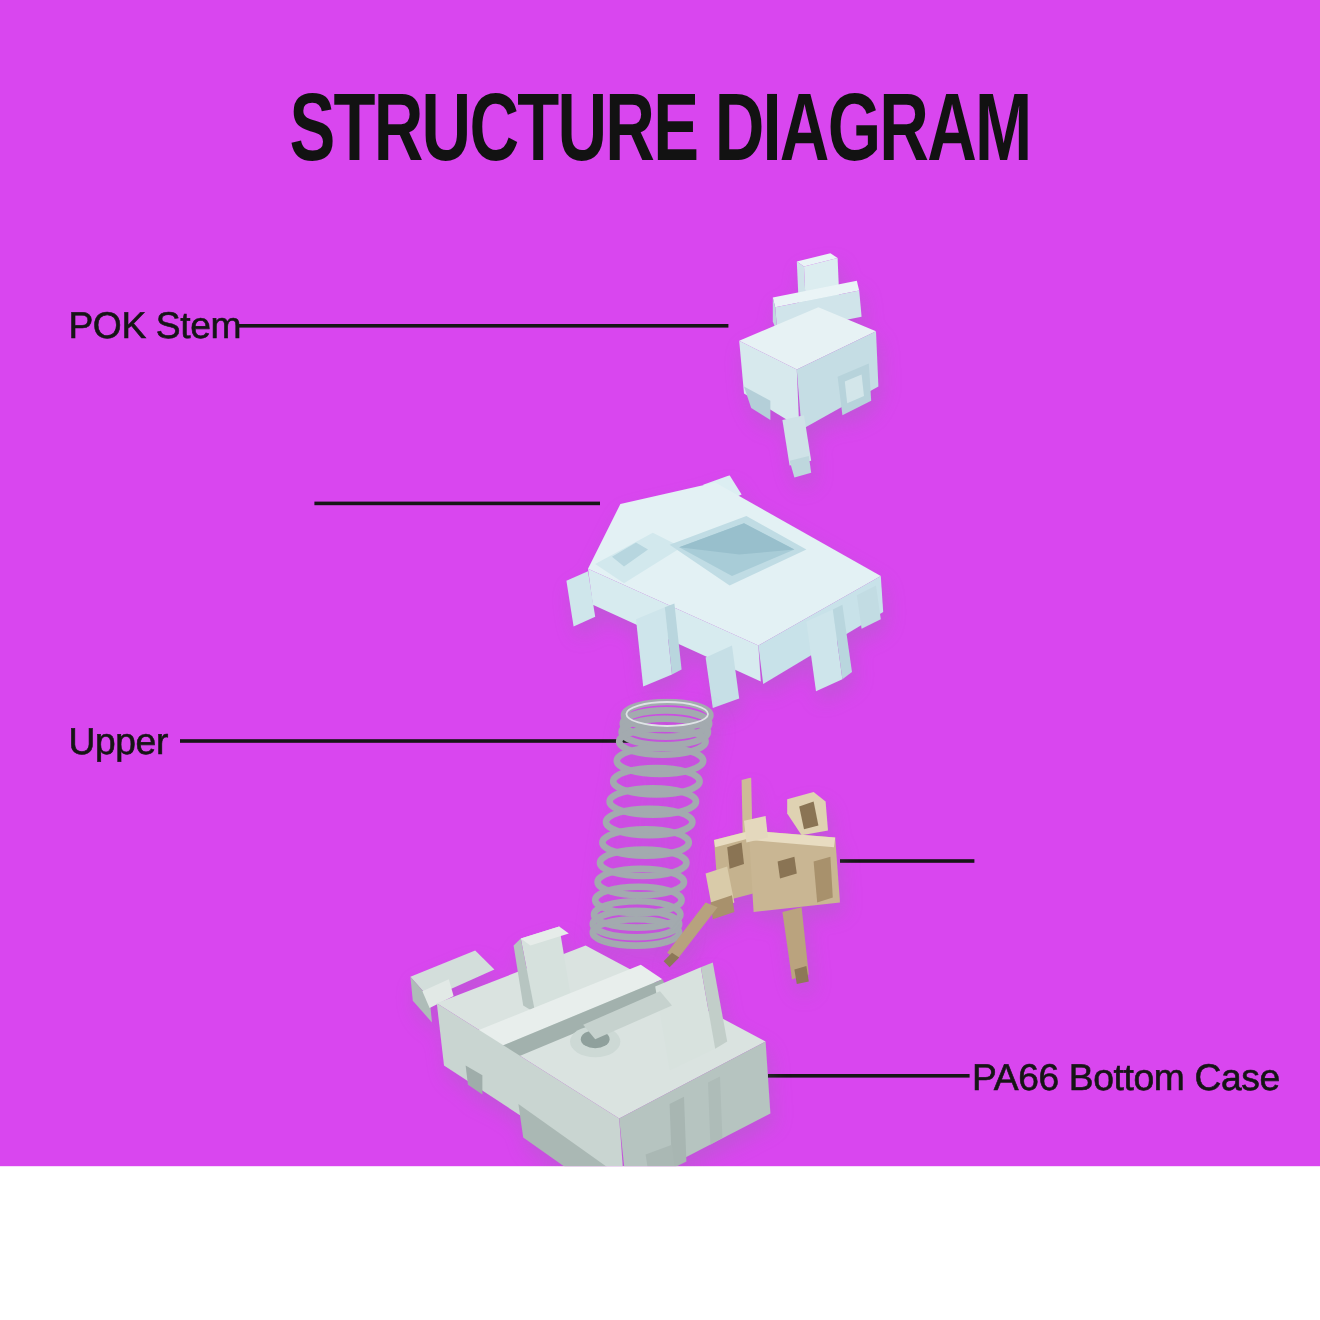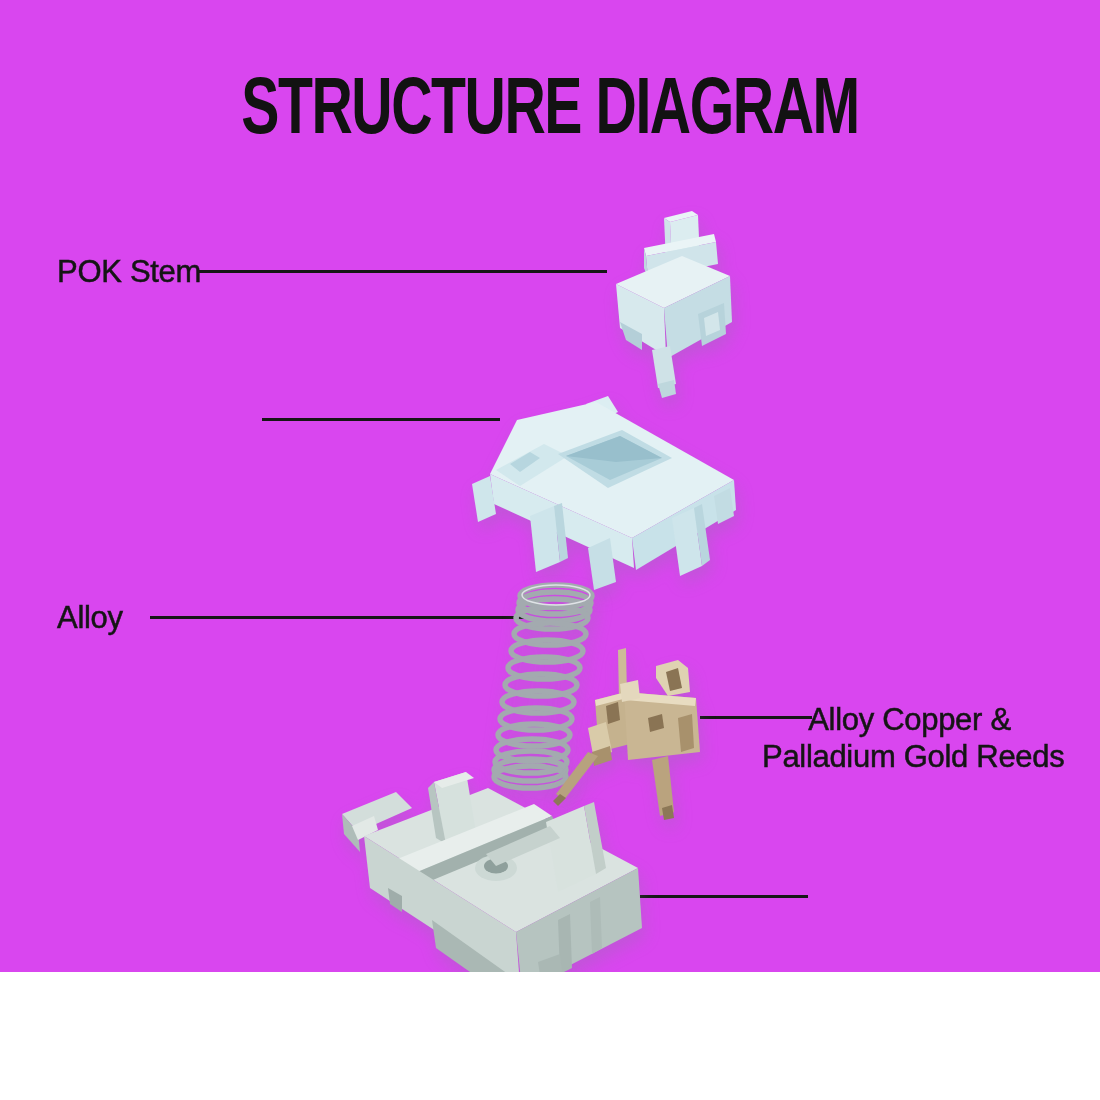--- a/index.html
+++ b/index.html
@@ -53,30 +53,27 @@
 
 <div class="canvas">
 
   <h1 class="title">STRUCTURE DIAGRAM</h1>
 
   <div class="label" style="left:57px;top:254px">POK Stem</div>
   <div class="leader" style="left:198px;top:270px;width:409px"></div>
 
   <div class="leader" style="left:262px;top:418px;width:238px"></div>
 
-  <div class="label" style="left:57px;top:600px">Alloy</div>
+  <div class="label" style="left:57px;top:600px">Upper</div>
   <div class="leader" style="left:150px;top:616px;width:381px"></div>
 
   <div class="leader" style="left:700px;top:716px;width:112px"></div>
-  <div class="label two-line" style="left:762px;top:701px;width:295px">
-    <div>Alloy Copper &amp;</div>
-    <div>Palladium Gold Reeds</div>
-  </div>
 
   <div class="leader" style="left:640px;top:895px;width:168px"></div>
+  <div class="label" style="left:810px;top:880px">PA66 Bottom Case</div>
 
   <svg class="part" style="left:600px;top:206px" width="140" height="195" viewBox="0 0 140 195">
     <g>
       <polygon points="64,12 92,5 98,9 70,16" fill="#e9f4f6"></polygon>
       <polygon points="64,12 70,16 72,60 66,56" fill="#cfe3e9"></polygon>
       <polygon points="70,16 98,9 100,56 72,60" fill="#dcedf0"></polygon>
       <polygon points="44,42 114,28 116,36 46,50" fill="#eaf4f6"></polygon>
       <polygon points="46,50 116,36 118,58 48,72" fill="#d0e4ea"></polygon>
       <polygon points="44,42 46,50 48,72 44,62" fill="#bed7de"></polygon>
     </g>

